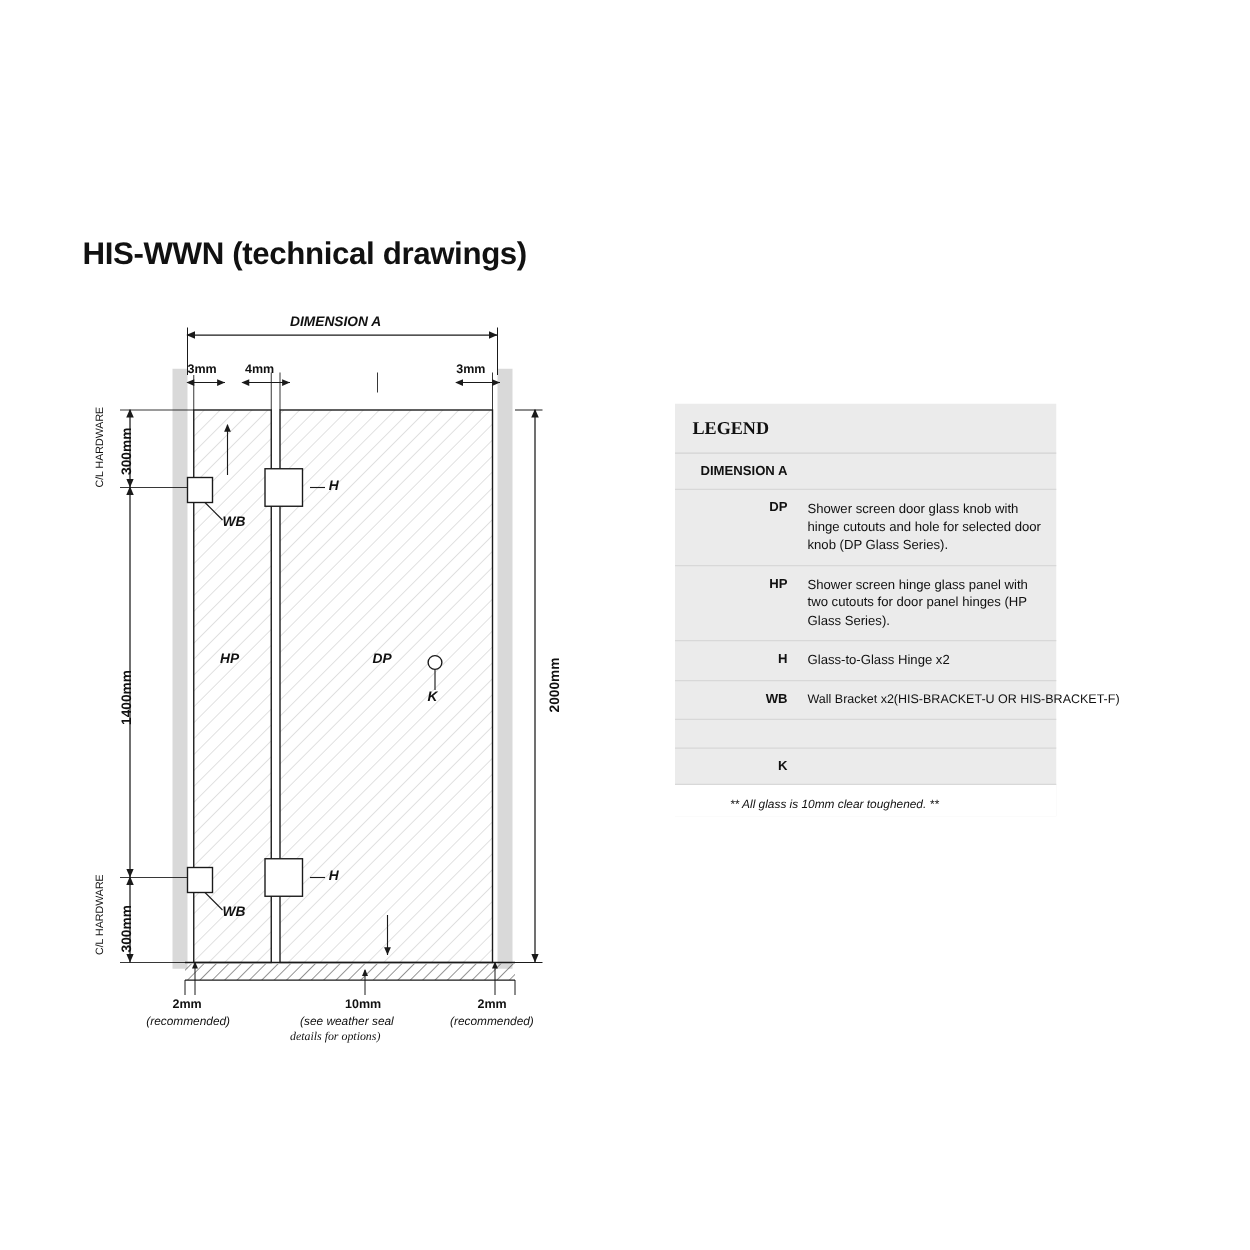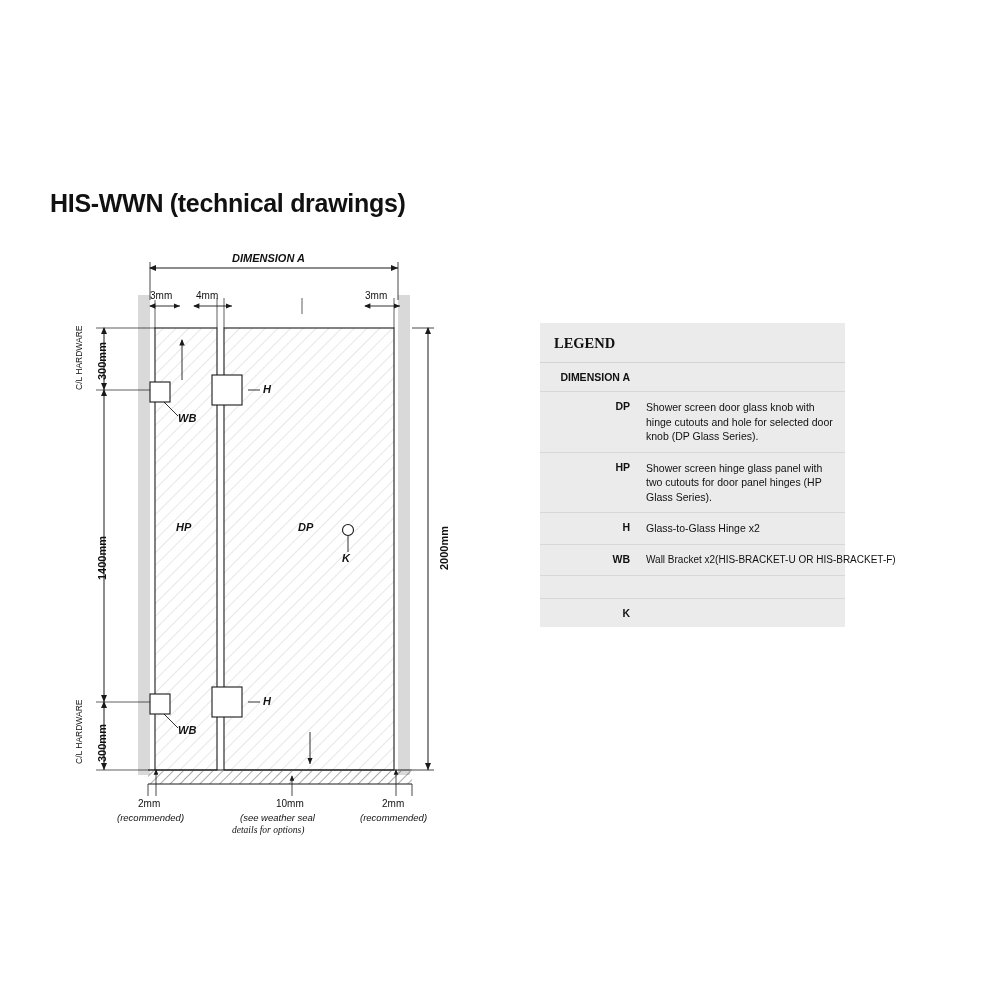--- a/index.html
+++ b/index.html
@@ -10,21 +10,21 @@
   body {
     width: 1000px;
     height: 1000px;
     position: relative;
     font-family: "Liberation Sans", sans-serif;
     color: #1a1a1a;
     overflow: hidden;
   }
   .page-title {
     position: absolute;
-    left: 50px;
+    left: 66px;
     top: 189px;
     font-size: 25px;
     font-weight: bold;
     letter-spacing: -0.3px;
     color: #111;
   }
 
   
   #drawing {
     position: absolute;
@@ -34,21 +34,21 @@
     height: 600px;
   }
   .lbl {
     position: absolute;
     font-size: 11px;
     font-weight: bold;
     font-style: italic;
     white-space: nowrap;
     color: #111;
   }
-  .lbl.small { font-size: 10px; font-weight: normal; font-style: normal; }
+  .lbl.small { font-size: 10px; font-weight: bold; font-style: normal; }
   .lbl.smallit { font-size: 9.5px; font-weight: normal; font-style: italic; }
   .vlbl {
     position: absolute;
     font-size: 11px;
     font-weight: bold;
     white-space: nowrap;
     transform-origin: 0 0;
     transform: rotate(-90deg);
     color: #111;
   }
@@ -247,13 +247,14 @@
     <div class="val">Wall Bracket x2(HIS-BRACKET-U OR HIS-BRACKET-F)</div>
   </div>
   <div class="lrow spacer">
     <div class="key"></div>
     <div class="val"></div>
   </div>
   <div class="lrow">
     <div class="key">K</div>
   </div>
 
+  <div class="footnote">** All glass is 10mm clear toughened. **</div>
 </div>
 
 </body></html>

